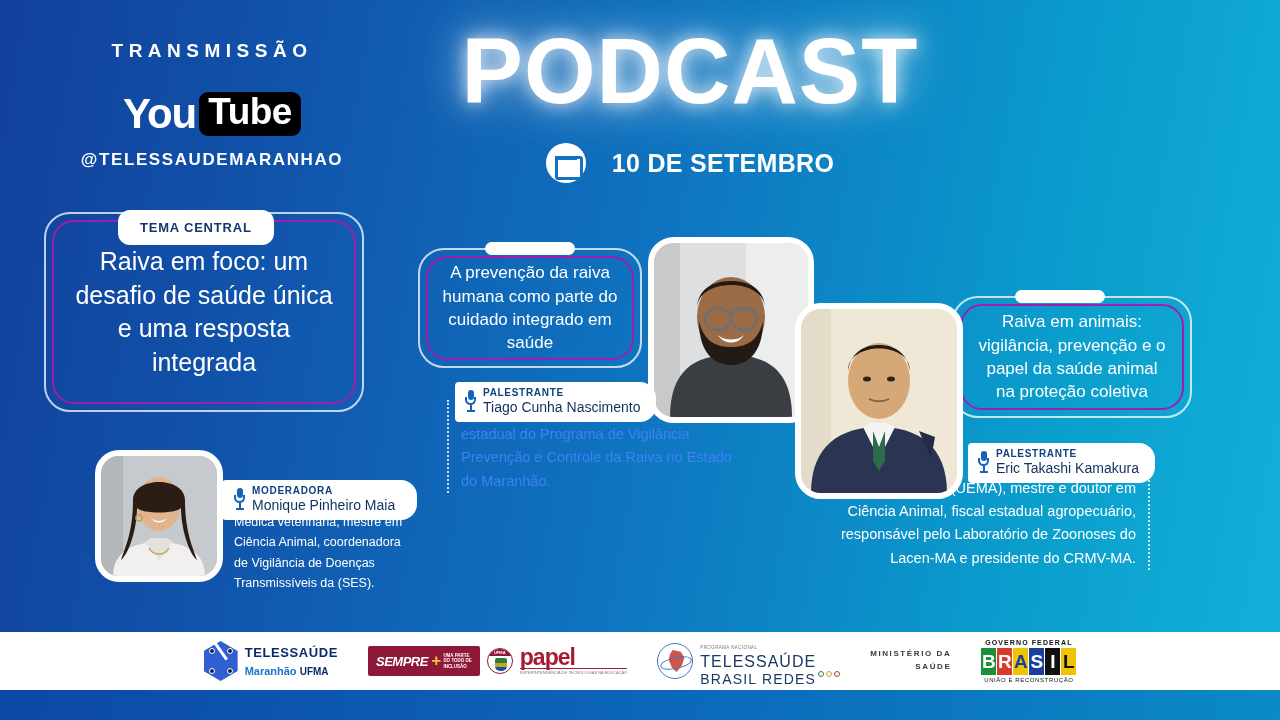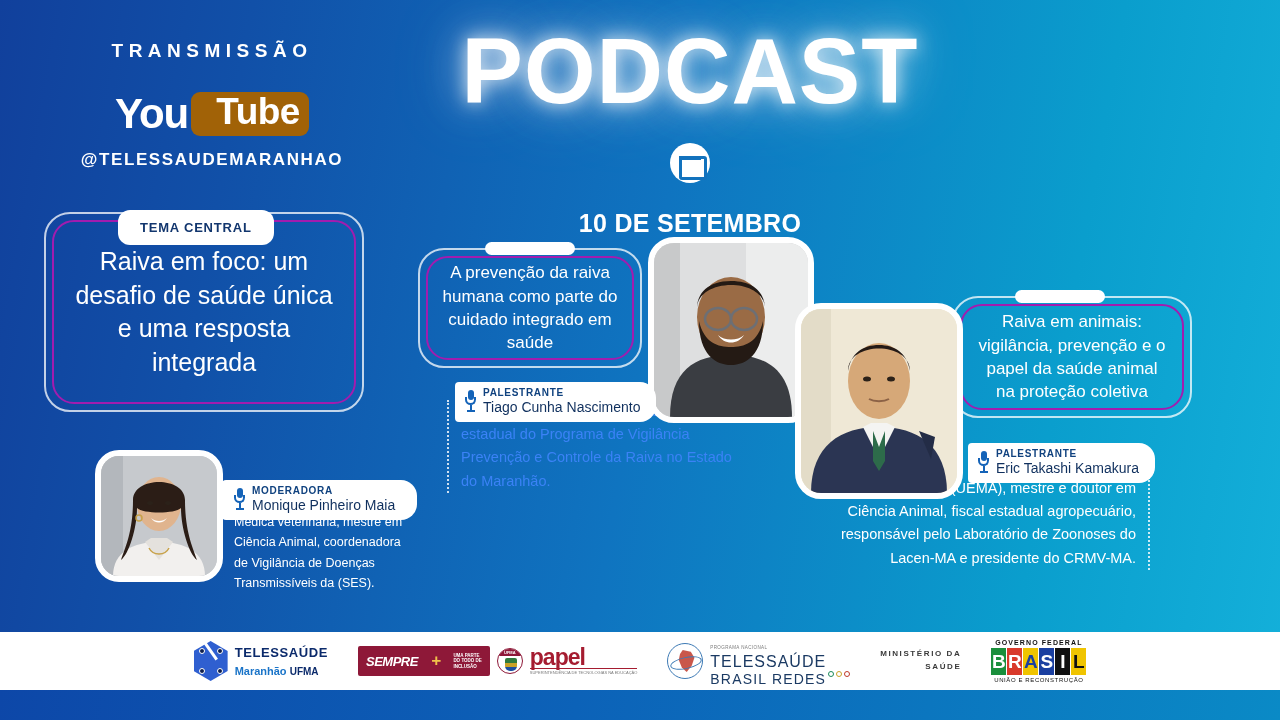--- a/index.html
+++ b/index.html
@@ -12,40 +12,40 @@
   }
 
   
   #yt-block { position:absolute; left:62px; top:40px; width:300px; text-align:center; }
   .transmissao {
     color:#fff; font-size:19px; font-weight:700; letter-spacing:5.5px;
   }
   .yt-logo { margin-top:30px; display:flex; justify-content:center; align-items:center; gap:3px; }
   .yt-you { color:#fff; font-size:42px; font-weight:700; letter-spacing:-1px; line-height:1; }
   .yt-tube {
-    background:#a16207; color:#fff; font-size:37px; font-weight:700;
-    border-radius:9px; padding:1px 9px 5px 25px; line-height:1.02; letter-spacing:-0.5px;
+    background:#000000; color:#fff; font-size:37px; font-weight:700;
+    border-radius:9px; padding:1px 9px 5px 9px; line-height:1.02; letter-spacing:-0.5px;
   }
   .yt-handle {
     margin-top:14px; color:#fff; font-size:17px; font-weight:700; letter-spacing:1.6px;
   }
 
   
   #podcast-title {
     position:absolute; left:430px; top:25px; width:520px; text-align:center;
     color:#fff; font-size:92px; font-weight:800; letter-spacing:1px; line-height:1;
     text-shadow:0 0 18px rgba(255,255,255,.85), 0 0 42px rgba(255,255,255,.55), 0 0 70px rgba(210,238,255,.4);
   }
 
   
   #meta-row {
     position:absolute; left:430px; top:143px; width:520px;
     display:flex; justify-content:center; align-items:center; gap:46px;
   }
-  .meta-item { display:flex; align-items:center; gap:26px;flex-direction:column; }
+  .meta-item { display:flex; align-items:center; gap:26px; }
   .meta-text { color:#fff; font-size:25px; font-weight:700; letter-spacing:.3px; }
   .cal-icon { width:40px; height:40px; border-radius:50%; background:#fff; position:relative; }
   .cal-icon::before {
     content:""; position:absolute; left:9px; top:13px; width:22px; height:18px;
     border:3px solid #1272bd; border-radius:3px; background:transparent;
   }
   .cal-icon::after {
     content:""; position:absolute; left:9px; top:13px; width:22px; height:4px; background:#1272bd;
   }
   .cal-teeth { position:absolute; left:12px; top:8px; width:16px; height:6px;
@@ -180,21 +180,21 @@
     transform:rotate(55deg); transform-origin:center; }
   .hexlogo .dot { position:absolute; width:6px; height:6px; border-radius:50%; background:#0f1f4d;
     border:1.5px solid #fff; }
   .tlabel1 { color:#0b2a6b; font-size:13px; font-weight:700; letter-spacing:.6px; line-height:1.15; }
   .tlabel2 { font-size:11px; font-weight:700; line-height:1.15; }
   .tlabel2 .mar { color:#1a74c8; }
   .tlabel2 .ufma { color:#0b2a6b; font-size:10px; }
 
   .sempre {
     background:#8e1838; color:#fff; font-style:italic; font-weight:700; font-size:13px;
-    padding:5px 8px; border-radius:2px; letter-spacing:-.5px; display:flex; align-items:center; gap:13px;
+    padding:5px 8px; border-radius:2px; letter-spacing:-.5px; display:flex; align-items:center; gap:3px;
   }
   .sempre .plus { color:#f0c24a; font-size:17px; font-weight:700; }
   .sempre .sub { font-size:4.5px; font-style:normal; line-height:1.25; letter-spacing:0; }
   .ufmaseal { width:26px; height:26px; border-radius:50%; border:1.5px solid #8e1838;
     position:relative; background:#fff; overflow:hidden; }
   .ufmaseal .top { position:absolute; left:0; top:0; width:100%; height:7px; background:#8e1838;
     color:#fff; font-size:4px; text-align:center; line-height:7px; font-weight:700; }
   .ufmaseal .crest { position:absolute; left:7px; top:9px; width:12px; height:13px;
     background:linear-gradient(#2f7a3c 40%,#c9a227 40% 70%,#1b4fa0 70%); border-radius:2px 2px 5px 5px; }
   .sted { color:#a51c30; font-size:23px; font-weight:700; letter-spacing:-1px; line-height:.9; }

